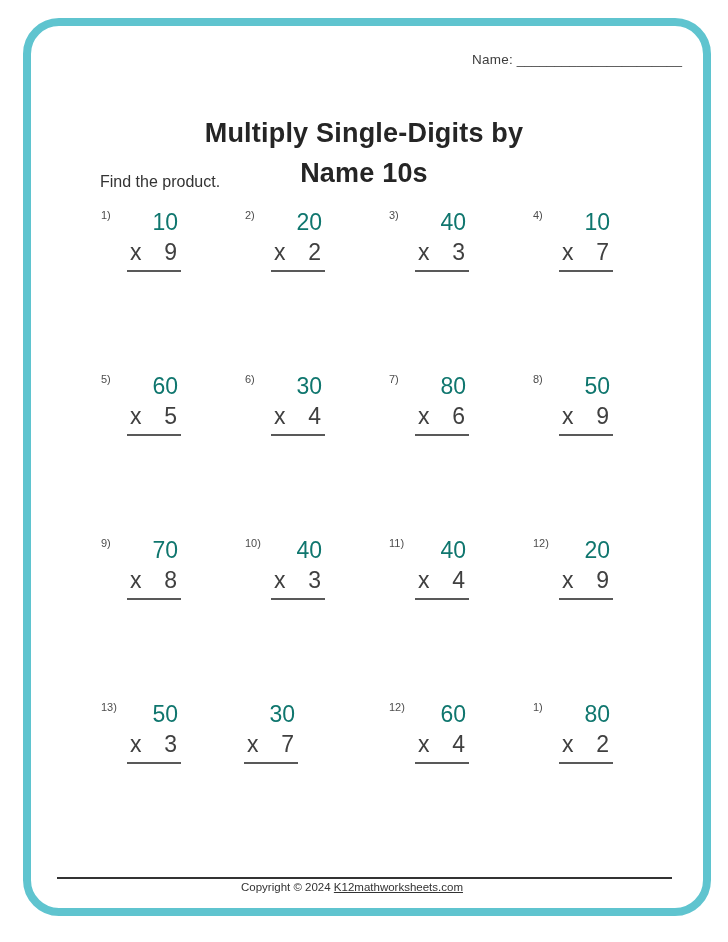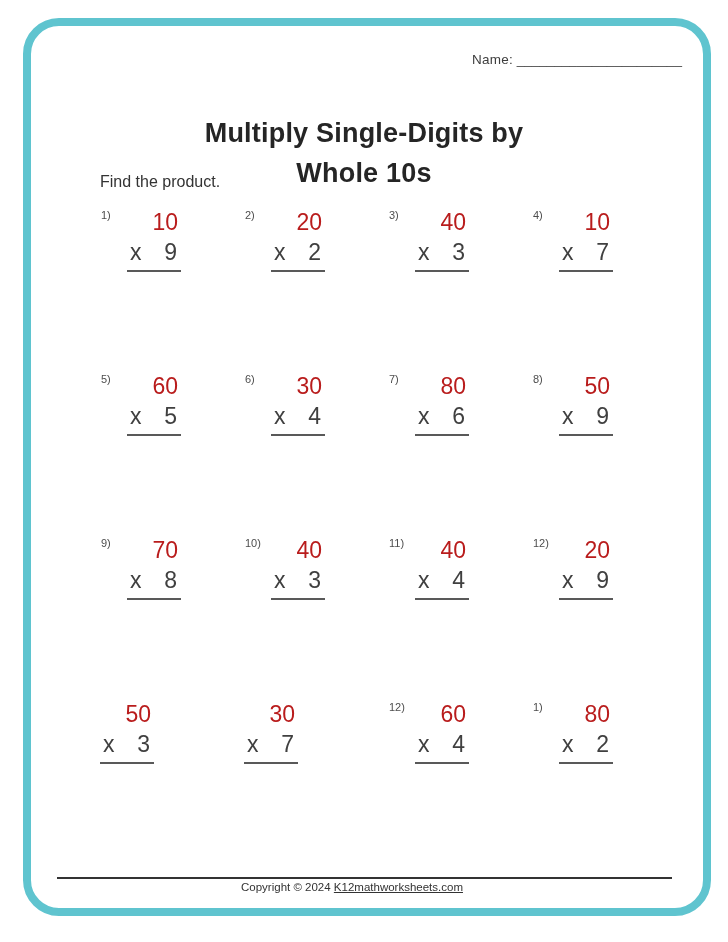--- a/index.html
+++ b/index.html
@@ -58,21 +58,21 @@
     width: 27px;
     padding-top: 9px;
     font-size: 11px;
     color: #4d4d4d;
     flex-shrink: 0;
   }
   .pbody { width: 52px; padding-top: 7px; }
   .top-num {
     font-size: 23px;
     line-height: 30px;
-    color: #b91c1c;
+    color: #0f766e;
     text-align: right;
     padding-right: 2px;
   }
   .bottom-row {
     display: flex;
     justify-content: space-between;
     font-size: 23px;
     line-height: 30px;
     color: #404040;
     padding: 0 3px 0 2px;
@@ -107,21 +107,21 @@
 
 <div class="page-border"></div>
 
 <div class="name-row">
   <span>Name:</span>
   <span class="name-blank">______________________</span>
 </div>
 
 <div class="title">
   <div>Multiply Single-Digits by</div>
-  <div>Whole 10s</div>
+  <div>Name 10s</div>
 </div>
 
 <div class="instruction">Find the product.</div>
 
 <div class="problems-grid">
 
   <div class="problem">
     <span class="plabel">1)</span>
     <div class="pbody">
       <div class="top-num">10</div>
@@ -259,20 +259,21 @@
       <div class="top-num">20</div>
       <div class="bottom-row">
         <span>x</span>
         <span>9</span>
       </div>
       <div class="pline"></div>
     </div>
   </div>
 
   <div class="problem">
+    <span class="plabel">13)</span>
     <div class="pbody">
       <div class="top-num">50</div>
       <div class="bottom-row">
         <span>x</span>
         <span>3</span>
       </div>
       <div class="pline"></div>
     </div>
   </div>
 

